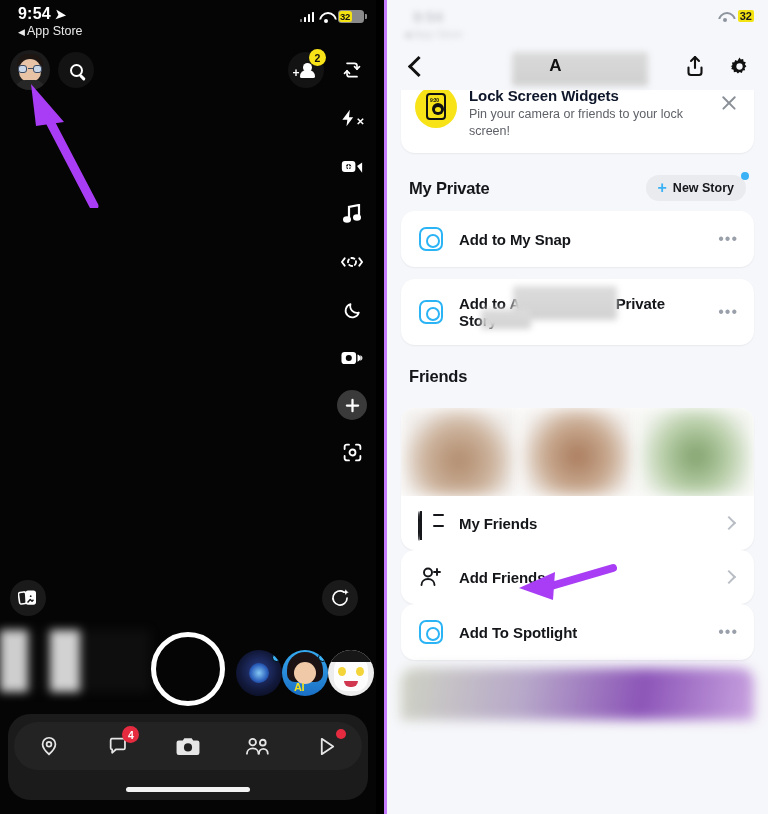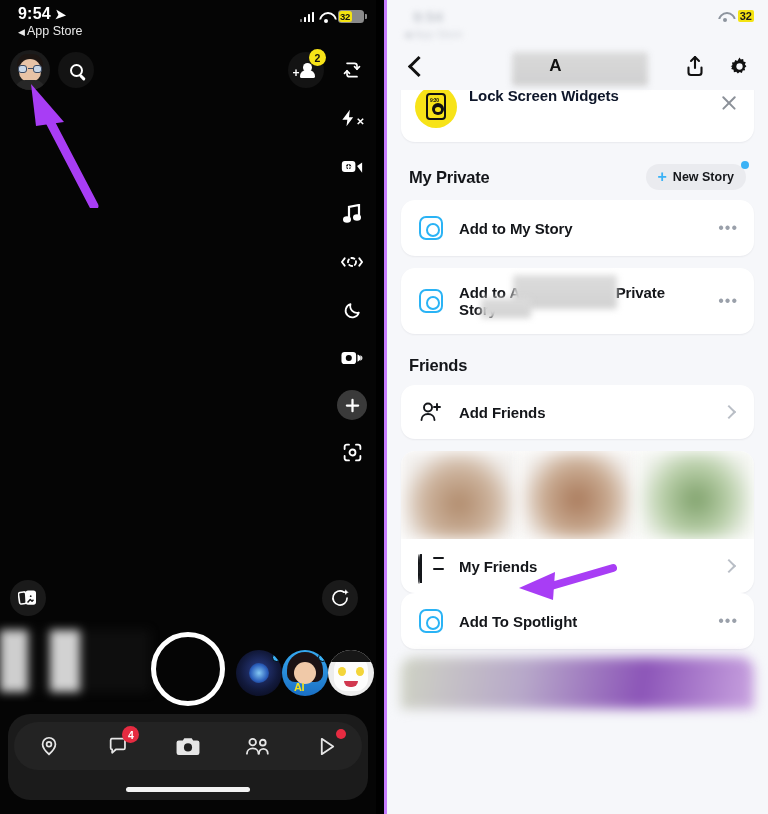--- a/index.html
+++ b/index.html
@@ -453,38 +453,39 @@
 
         <div class="card promo">
           <div class="promo-ico">
             <span class="phone">
               <span class="t">9:30</span>
               <span class="g"></span>
             </span>
           </div>
           <div class="promo-txt">
             <div class="promo-title">Lock Screen Widgets</div>
+            <div class="promo-sub">Pin your camera or friends to your lock screen!</div>
           </div>
           <div class="promo-x"></div>
         </div>
 
         <div class="sec-head">
           <div class="sec-title">My Private</div>
           <div class="pill">
             <span class="plus">+</span>
             <span>New Story</span>
             <span class="bluedot"></span>
           </div>
         </div>
         <div class="card">
           <div class="row">
             <span class="row-ico">
                 <span class="circ-cam"></span>
               </span>
-            <span class="row-label">Add to My Story</span>
+            <span class="row-label">Add to My Snap</span>
             <span class="dots">•••</span>
           </div>
         </div>
         <div class="card" style="margin-top:12px;">
           <div class="row">
             <span class="row-ico">
                 <span class="circ-cam"></span>
               </span>
             <span class="row-label">
               <span>Add to A</span>
@@ -492,54 +493,54 @@
               <span class="redact-inline" style="left:54px;top:-9px;width:104px;height:34px;"></span>
               <span class="redact-inline" style="left:22px;top:14px;width:50px;height:20px;"></span>
             </span>
             <span class="dots">•••</span>
           </div>
         </div>
 
         <div class="sec-head">
           <div class="sec-title">Friends</div>
         </div>
+        <div class="card" style="margin-top:12px;padding-top:0;overflow:hidden;">
+          <div class="friend-previews">
+            <span class="fp fp1"></span>
+            <span class="fp fp2"></span>
+            <span class="fp fp3"></span>
+          </div>
+          <div class="row" style="border-top:none;">
+            <span class="row-ico">
+              <span class="friends-ico">
+                <span class="p" style="top:0;"><span class="h"></span><span class="b"></span></span>
+                <span class="l" style="top:2px;"></span>
+                <span class="p" style="top:11px;"><span class="h"></span><span class="b"></span></span>
+                <span class="l" style="top:13px;"></span>
+              </span>
+            </span>
+            <span class="row-label">My Friends</span>
+            <span class="chev"></span>
+          </div>
+        </div>
+
         <div class="card">
           <div class="row">
             <span class="row-ico">
               <svg width="24" height="22" viewBox="0 0 24 22" fill="none" stroke="#14161a" stroke-width="1.9" stroke-linecap="round">
                 <circle cx="9" cy="6.5" r="4"></circle>
                   <path d="M2.5 19c0-3.6 2.9-6 6.5-6s6.5 2.4 6.5 6"></path>
                 <path d="M18 3v6M15 6h6"></path>
               </svg>
             </span>
             <span class="row-label">Add Friends</span>
             <span class="chev"></span>
           </div>
         </div>
 
-        <div class="card" style="margin-top:12px;padding-top:0;overflow:hidden;">
-          <div class="friend-previews">
-            <span class="fp fp1"></span>
-            <span class="fp fp2"></span>
-            <span class="fp fp3"></span>
-          </div>
-          <div class="row" style="border-top:none;">
-            <span class="row-ico">
-              <span class="friends-ico">
-                <span class="p" style="top:0;"><span class="h"></span><span class="b"></span></span>
-                <span class="l" style="top:2px;"></span>
-                <span class="p" style="top:11px;"><span class="h"></span><span class="b"></span></span>
-                <span class="l" style="top:13px;"></span>
-              </span>
-            </span>
-            <span class="row-label">My Friends</span>
-            <span class="chev"></span>
-          </div>
-        </div>
-
         <div class="card">
           <div class="row">
             <span class="row-ico">
                 <span class="circ-cam"></span>
               </span>
             <span class="row-label">Add To Spotlight</span>
             <span class="dots">•••</span>
           </div>
         </div>
 

